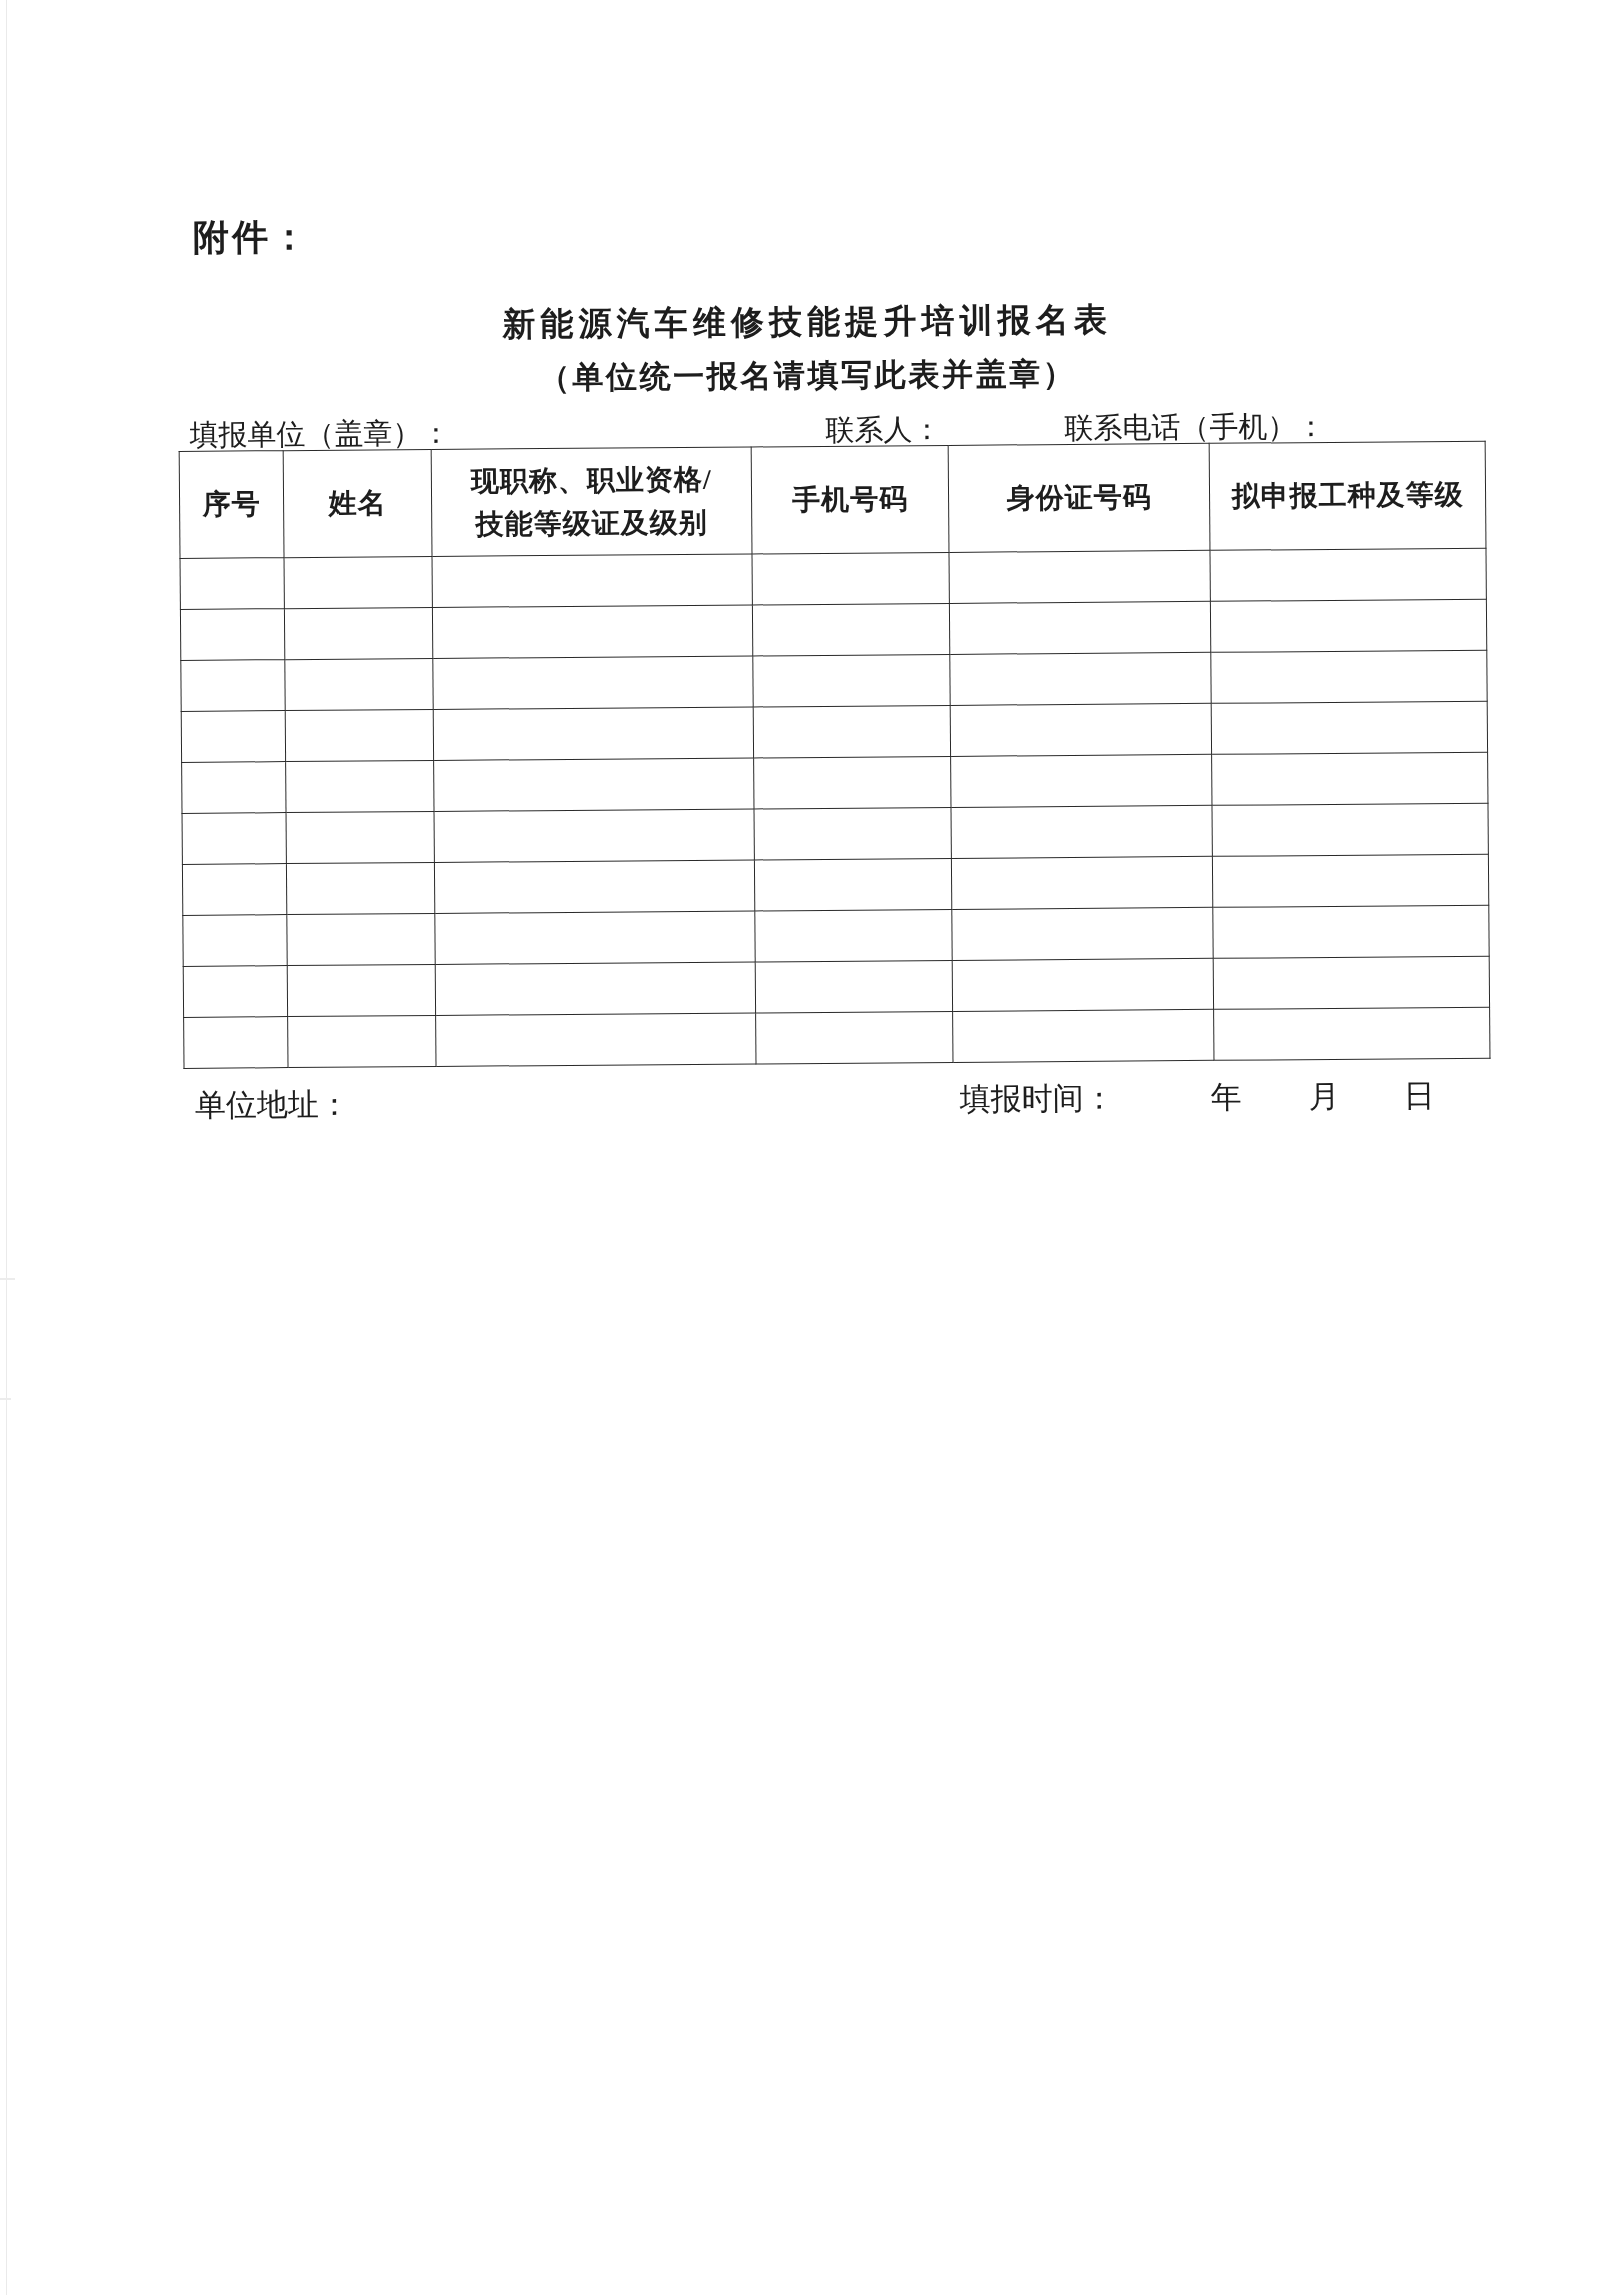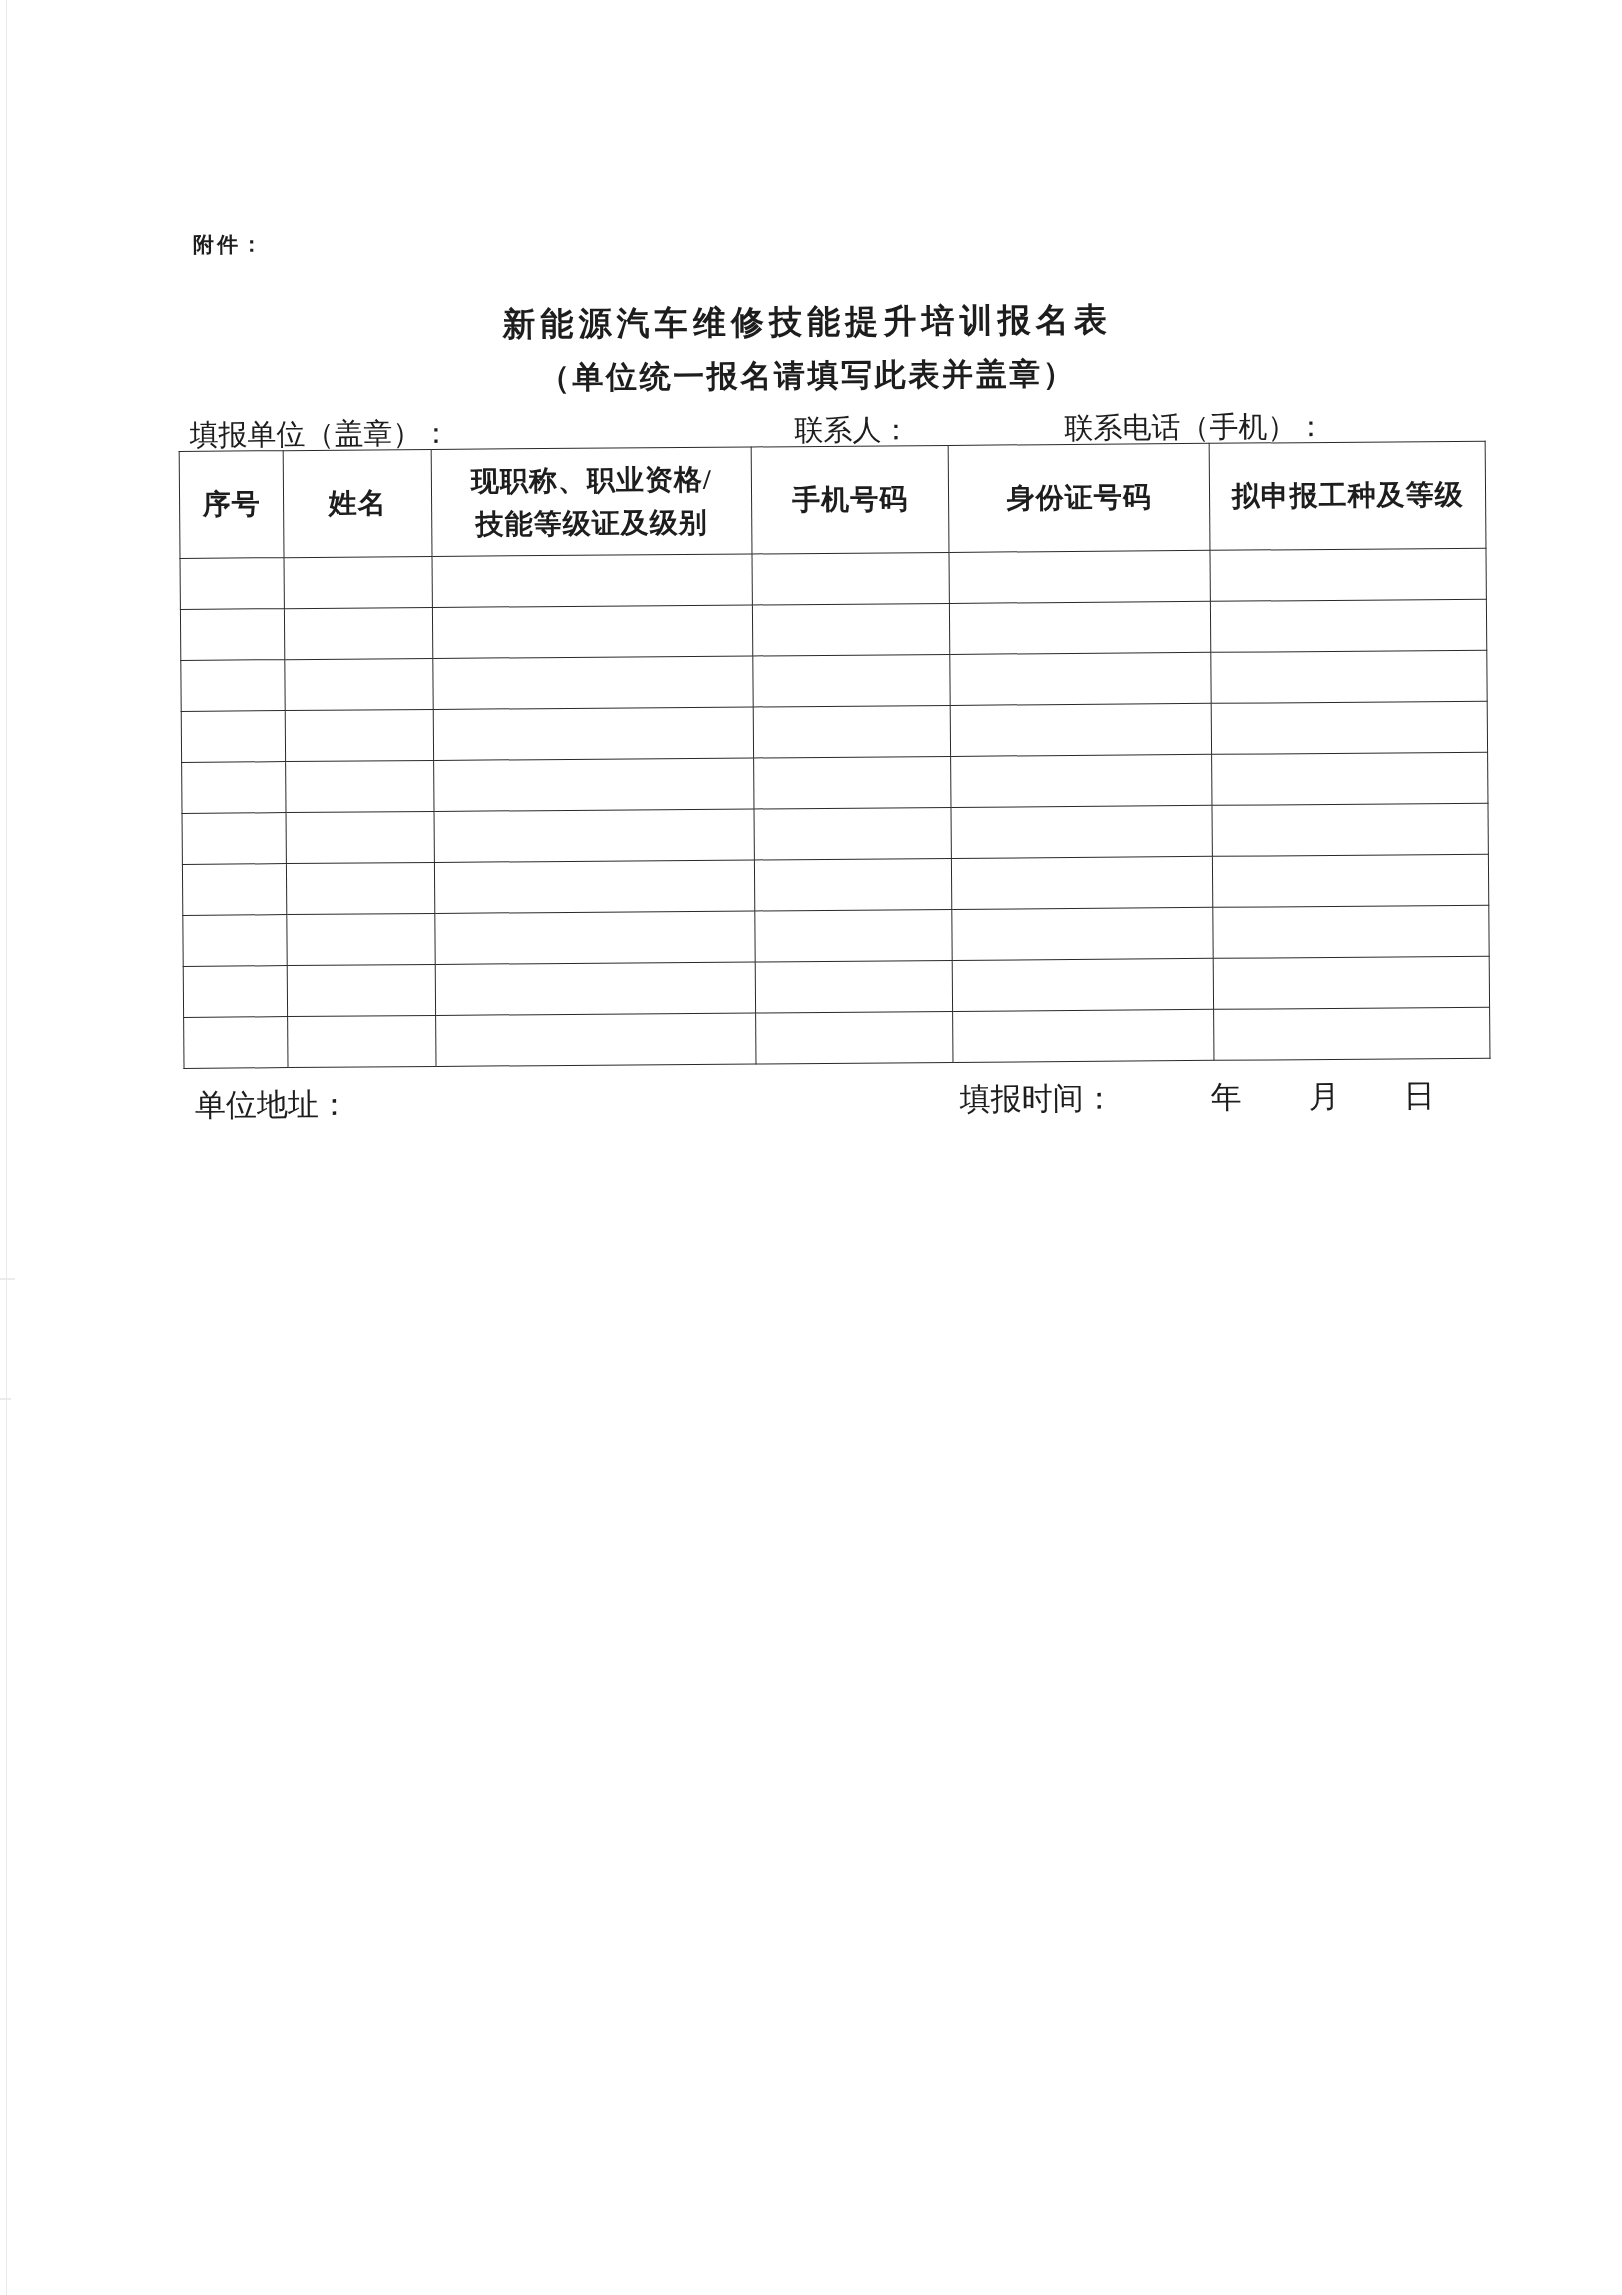--- a/index.html
+++ b/index.html
@@ -17,43 +17,43 @@
     color:var(--ink);
     position:relative;
     overflow:hidden;
   }
   .content{
     position:absolute;inset:0;
     transform:rotate(-0.45deg);
     transform-origin:50% 38%;
   }
   .attachment{
-    position:absolute;left:198px;top:226px;
-    font-size:21px;font-weight:700;
+    position:absolute;left:198px;top:209px;
+    font-size:36px;font-weight:700;
     font-family:"Liberation Sans","DejaVu Sans",sans-serif;
     letter-spacing:3.1px;
   }
   .title{
     position:absolute;left:0;top:300px;width:100%;
     text-align:center;margin:0;
     font-size:33px;font-weight:700;letter-spacing:5.1px;
     font-family:"Liberation Sans","DejaVu Sans",sans-serif;
   }
   .subtitle{
     position:absolute;left:0;top:355px;width:100%;
     text-align:center;margin:0;
     font-size:31px;font-weight:700;letter-spacing:2.6px;
     font-family:"Liberation Sans","DejaVu Sans",sans-serif;
   }
   .info-line span{
     position:absolute;top:411px;
     font-size:29px;white-space:nowrap;
   }
   .info-unit{left:193px;}
-  .info-contact{left:798px;}
+  .info-contact{left:829px;}
   .info-phone{left:1068px;}
   table.reg{
     position:absolute;left:182px;top:446px;
     width:1306px;
     border-collapse:collapse;table-layout:fixed;
   }
   table.reg th, table.reg td{
     border:1.5px solid var(--border);
     padding:0 5.1px;
     vertical-align:middle;

